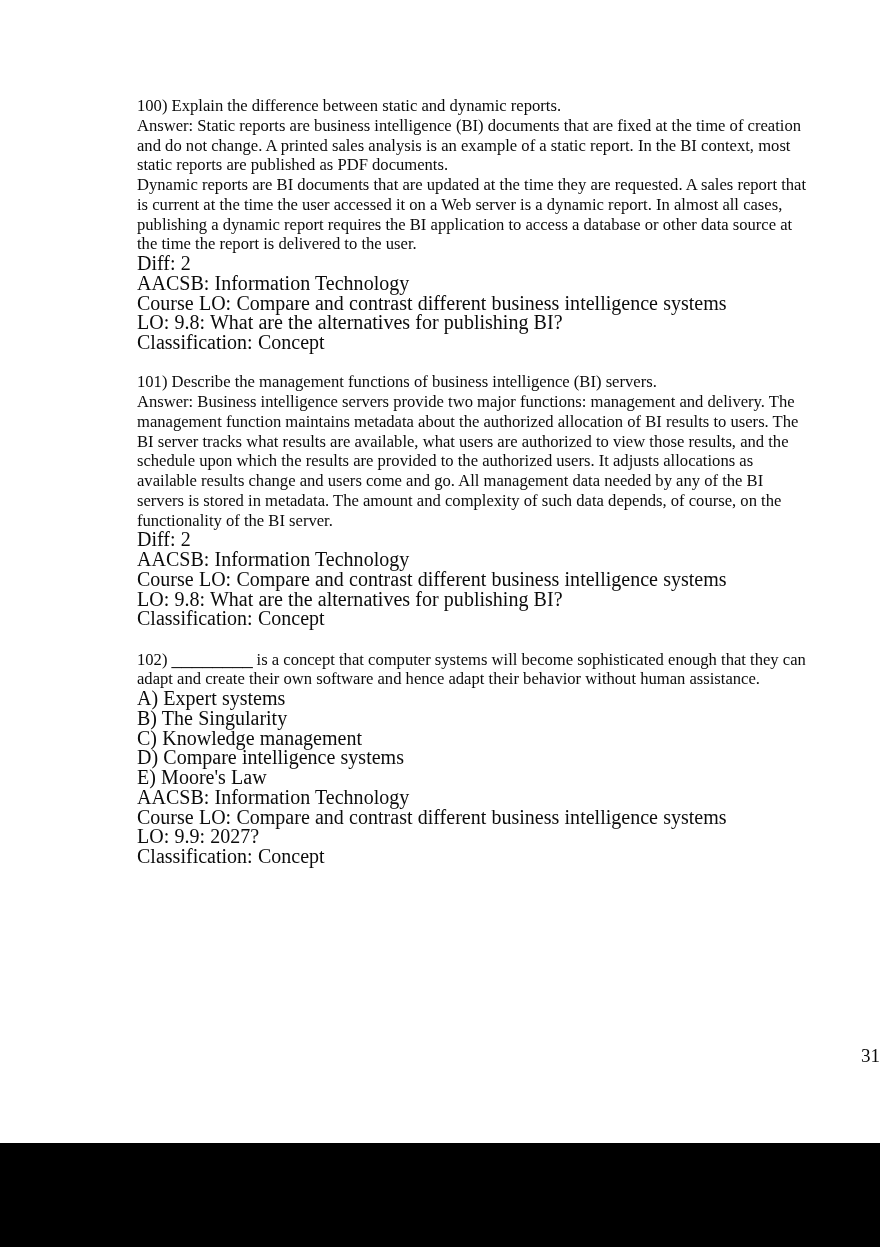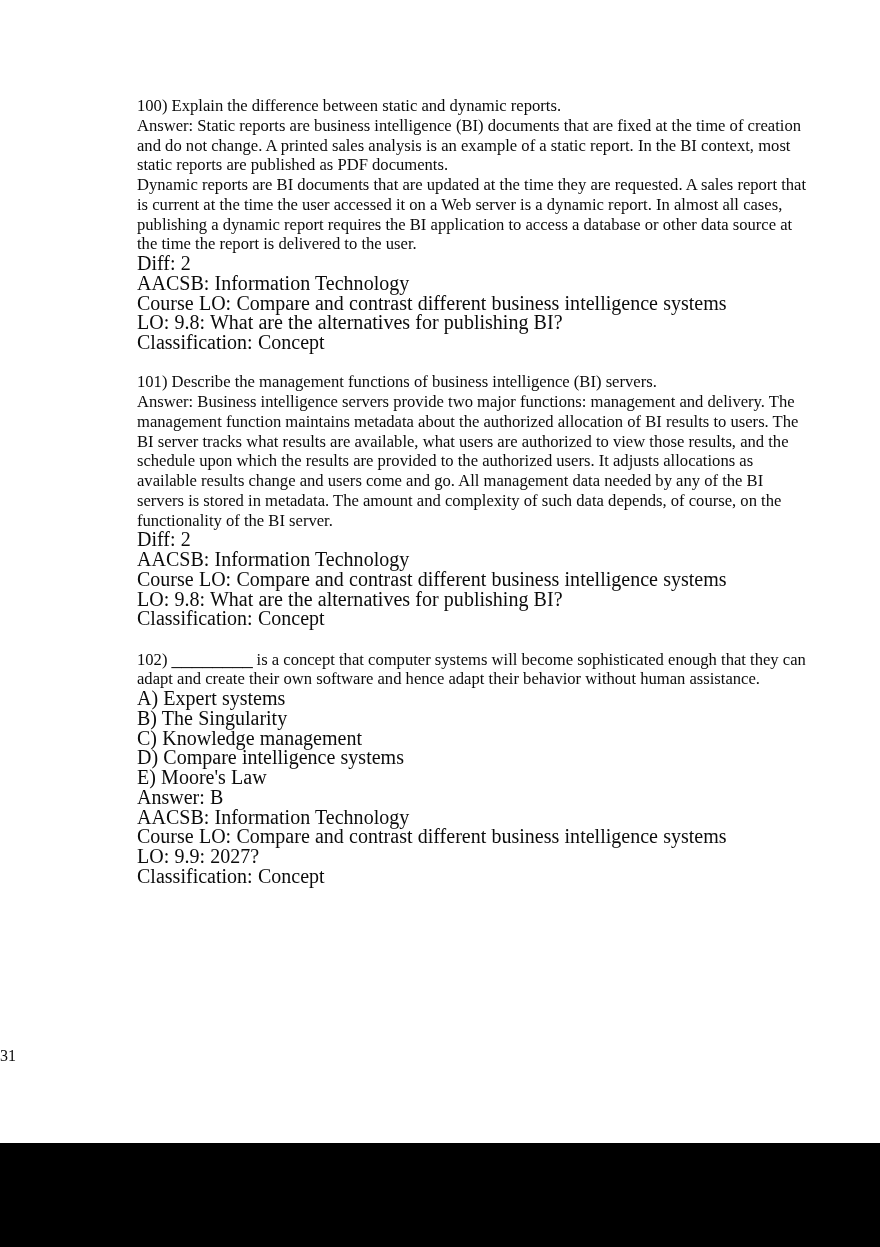--- a/index.html
+++ b/index.html
@@ -43,22 +43,22 @@
   }
   .blank-fill {
     font-size: 21px;
     letter-spacing: -0.4px;
   }
   #page-number {
     position: absolute;
     left: 0;
     top: 1048px;
     width: 880px;
-    text-align: left;
-    font-size: 16px;
+    text-align: right;
+    font-size: 19px;
     line-height: 16px;
     font-family: "Liberation Serif", "DejaVu Serif", serif;
     color: #0b0b0b;
   }
   #bottom-bar {
     position: absolute;
     left: 0;
     top: 1143px;
     width: 880px;
     height: 104px;
@@ -93,21 +93,20 @@
       <div class="line">Classification:  Concept</div>
     </div>
 
     <div class="block">
       <div class="para"><span>102) </span><span class="blank-fill">________</span><span> is a concept that computer systems will become sophisticated enough that they can adapt and create their own software and hence adapt their behavior without human assistance.</span></div>
       <div class="line">A) Expert systems</div>
       <div class="line">B) The Singularity</div>
       <div class="line">C) Knowledge management</div>
       <div class="line">D) Compare intelligence systems</div>
       <div class="line">E) Moore's Law</div>
-      <div class="line">Answer:  B</div>
       <div class="line">AACSB:  Information Technology</div>
       <div class="line">Course LO:  Compare and contrast different business intelligence systems</div>
       <div class="line">LO:  9.9: 2027?</div>
       <div class="line">Classification:  Concept</div>
     </div>
 
   </div>
 
   <div id="page-number">31</div>
 

